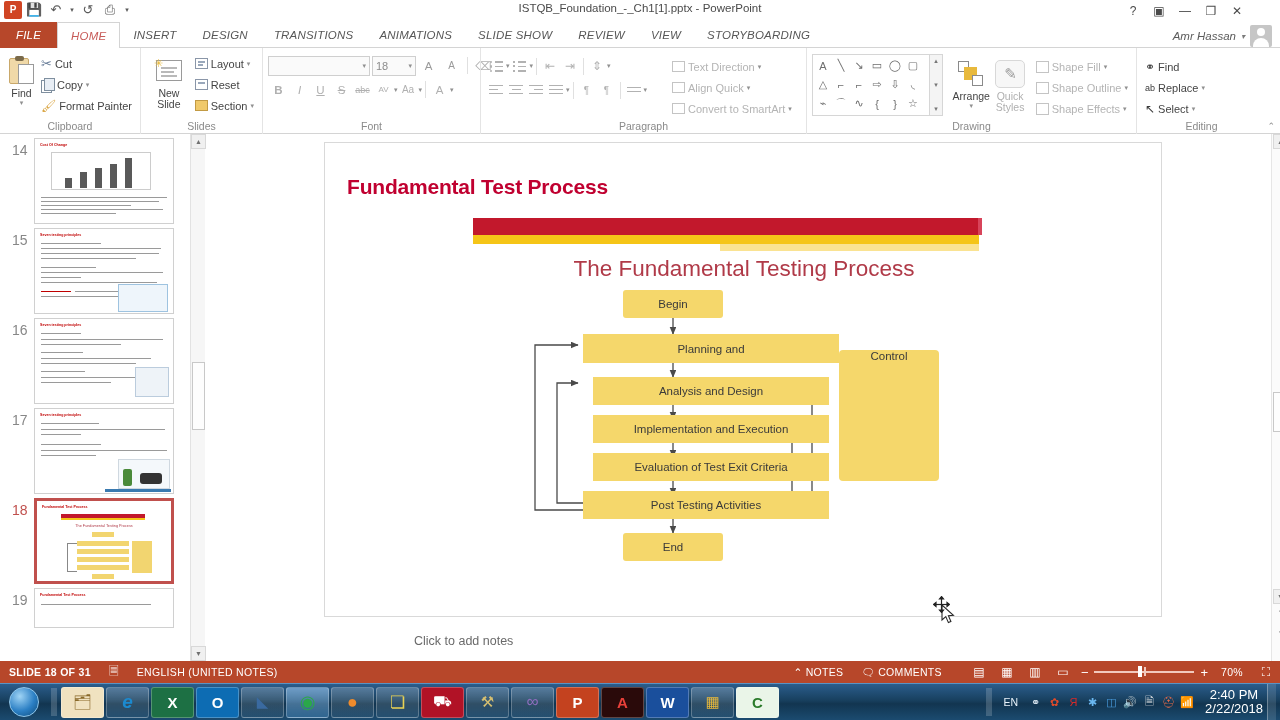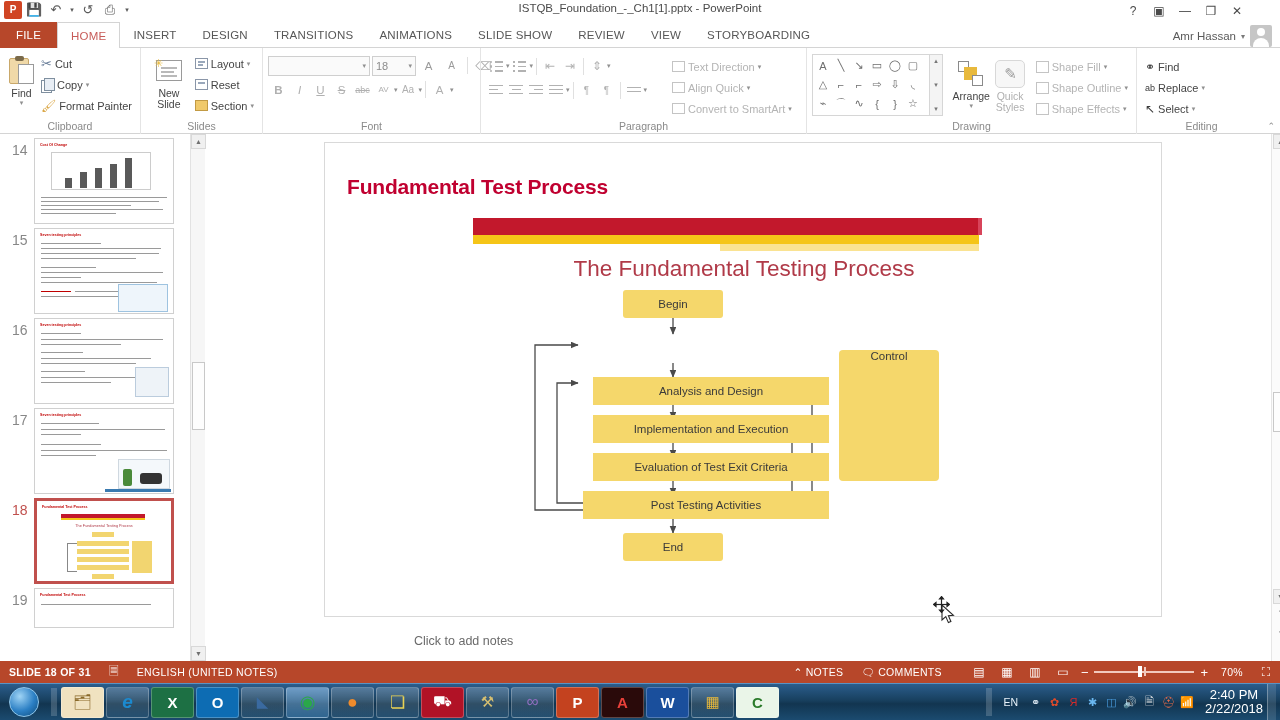--- a/index.html
+++ b/index.html
@@ -33,21 +33,21 @@
   }
   .winctl { position: absolute; right: 30px; top: 1px; display: flex; gap: 0; }
   .winctl div {
     width: 26px; height: 20px; text-align: center; line-height: 20px;
     font-size: 12px; color: #4a4a4a; cursor: default;
   }
 
   
   .tabbar {
     position: absolute; left: 0; top: 22px; width: 1280px; height: 26px;
-    background: #ffffff; border-bottom: 1px solid #d4d4d4;
+    background: #ffffff; border-bottom: 1px solid #d4d4d4; font-style: italic;
   }
   .tabs { display: flex; align-items: flex-end; height: 26px; }
   .tab {
     padding: 0 13px; height: 26px; line-height: 27px;
     font-size: 11.5px; color: #575757; letter-spacing: .2px; cursor: default;
     white-space: nowrap;
   }
   .tab.file { background: #b7472a; color: #fff; font-weight: normal; padding: 0 16px; }
   .tab.active { background: #fff; color: #c75b58; border: 1px solid #d4d4d4; border-bottom: 1px solid #fff;
                 margin-bottom: -1px; height: 27px; line-height: 26px; }
@@ -819,20 +819,21 @@
 
               <path d="M258,360 L232,360 L232,240 L253,240" marker-end="url(#ah)"></path>
 
               <path d="M443,362 L487,362 L487,240 L443,240" marker-end="url(#ah)"></path>
 
               <path d="M443,370 L467,370 L467,278 L443,278" marker-end="url(#ah)"></path>
             </g>
           </svg>
 
           <div class="dbox" style="left:298px;top:147px;width:100px;height:28px">Begin</div>
+          <div class="dbox flat" style="left:258px;top:191px;width:256px;height:29px">Planning and</div>
           <div class="dbox flat" style="left:268px;top:234px;width:236px;height:28px">Analysis and Design</div>
           <div class="dbox flat" style="left:268px;top:272px;width:236px;height:28px">Implementation and Execution</div>
           <div class="dbox flat" style="left:258px;top:348px;width:246px;height:28px">Post Testing Activities</div>
           <div class="dbox flat" style="left:268px;top:310px;width:236px;height:28px">Evaluation of Test Exit Criteria</div>
           <div class="dbox" style="left:298px;top:390px;width:100px;height:28px">End</div>
           <div class="dbox control" style="left:514px;top:191px;width:100px;height:131px">Control</div>
         </div>
       </div>
 
       <svg class="cursor-ptr" viewBox="0 0 16 22">

